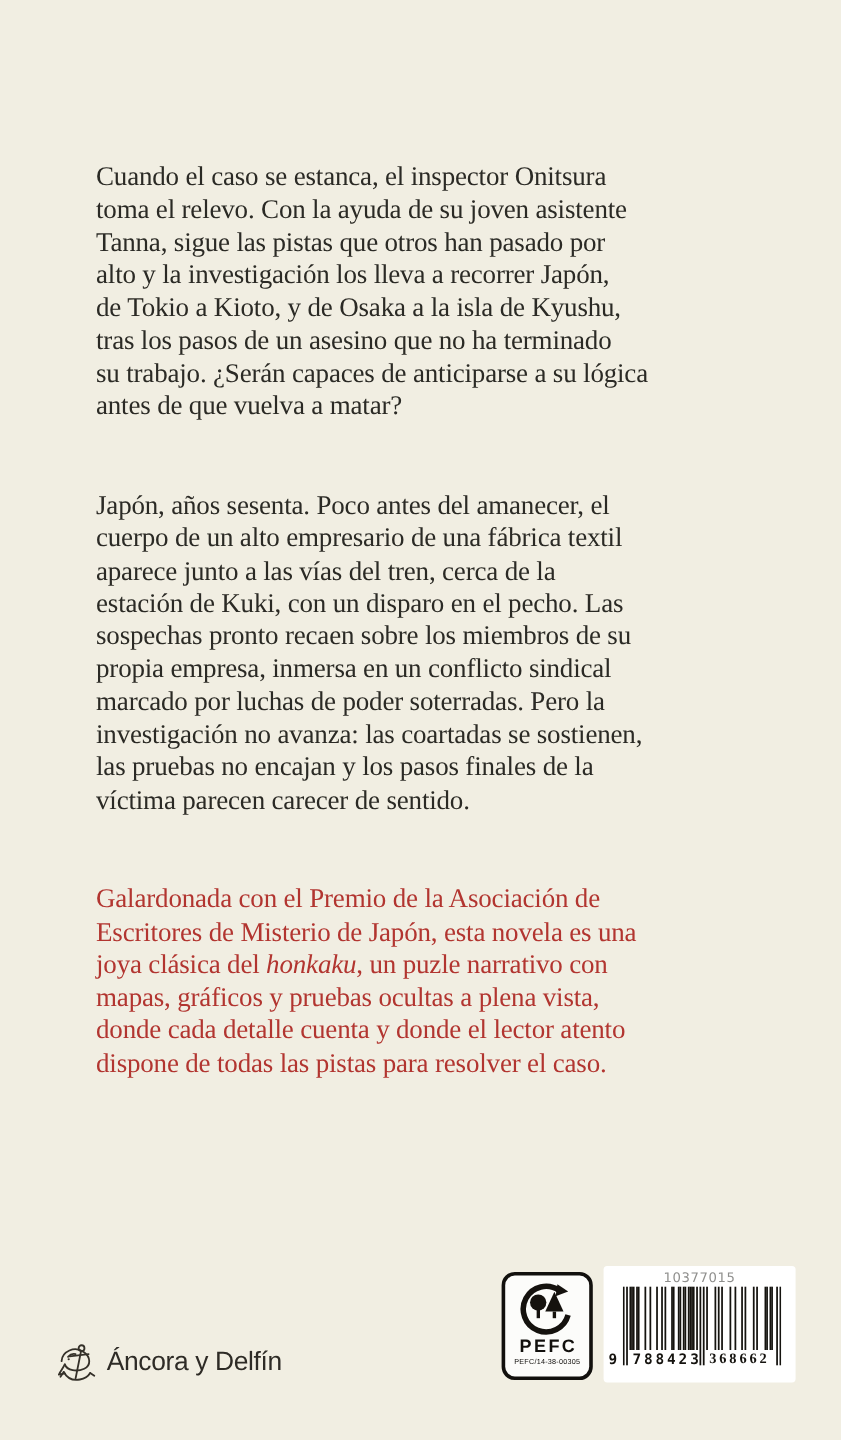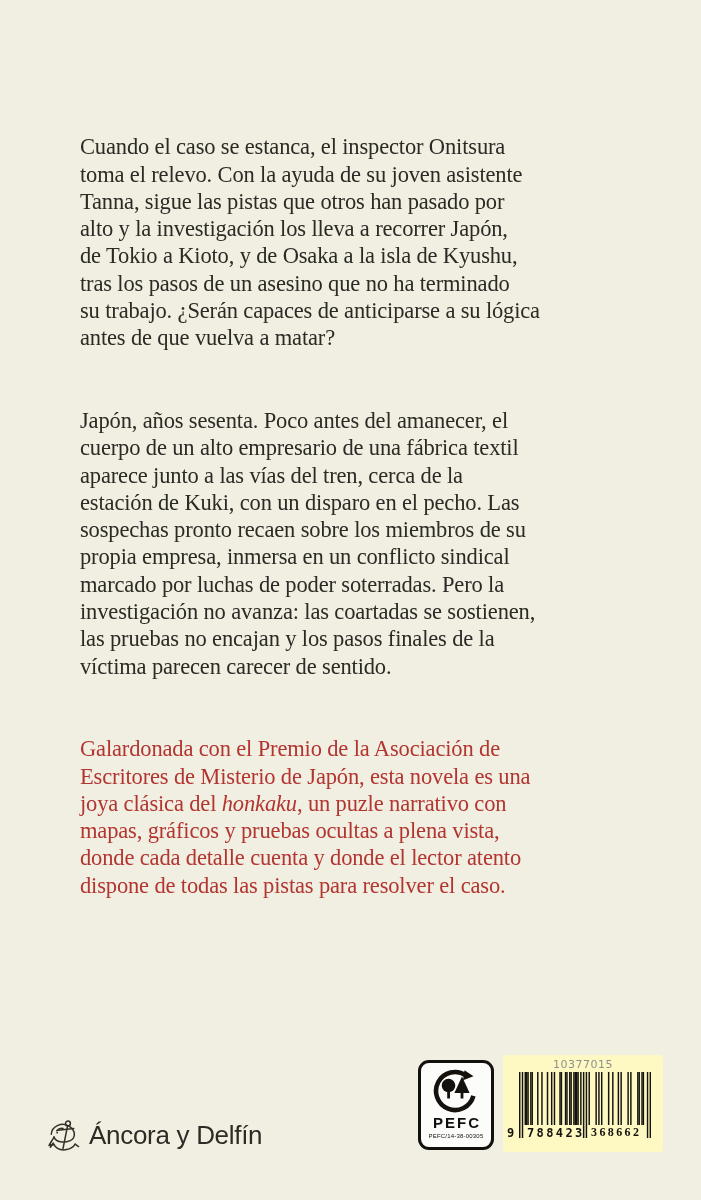--- a/index.html
+++ b/index.html
@@ -35,21 +35,21 @@
   .copy .italic{font-style:italic;}
   
   .publisher{
     position:absolute;left:45px;top:1117px;
     display:flex;align-items:center;
     color:#2e2b26;
   }
   .publisher .emblem{width:36px;height:40px;flex:0 0 auto;}
   .publisher .pub-name{
     font-family:"Liberation Sans", sans-serif;
-    font-size:26px;letter-spacing:-0.3px;
+    font-size:22px;letter-spacing:-0.3px;
     margin-left:8px;white-space:nowrap;
     padding-bottom:4px;
     text-align:center;
   }
   
   .pefc{
     position:absolute;left:418px;top:1060px;
     width:76px;height:90px;
     background:#fcfcfa;
     border:3px solid #12100d;
@@ -66,21 +66,21 @@
   }
   .pefc .pefc-code{
     font-family:"Liberation Sans", sans-serif;
     font-size:6px;letter-spacing:0.2px;
     color:#12100d;margin-top:3px;white-space:nowrap;
   }
   
   .barcode{
     position:absolute;left:503px;top:1055px;
     width:160px;height:97px;
-    background:#fef9c3;border-radius:3px;
+    background:#ffffff;border-radius:3px;
     padding-top:3px;
   }
   .barcode .sku{
     font-family:"DejaVu Sans", sans-serif;
     font-size:11px;color:#8f8f8d;
     text-align:center;letter-spacing:0.5px;
   }
   .barcode .bars-wrap{
     position:relative;margin:1px 12px 0 16px;height:66px;
   }

